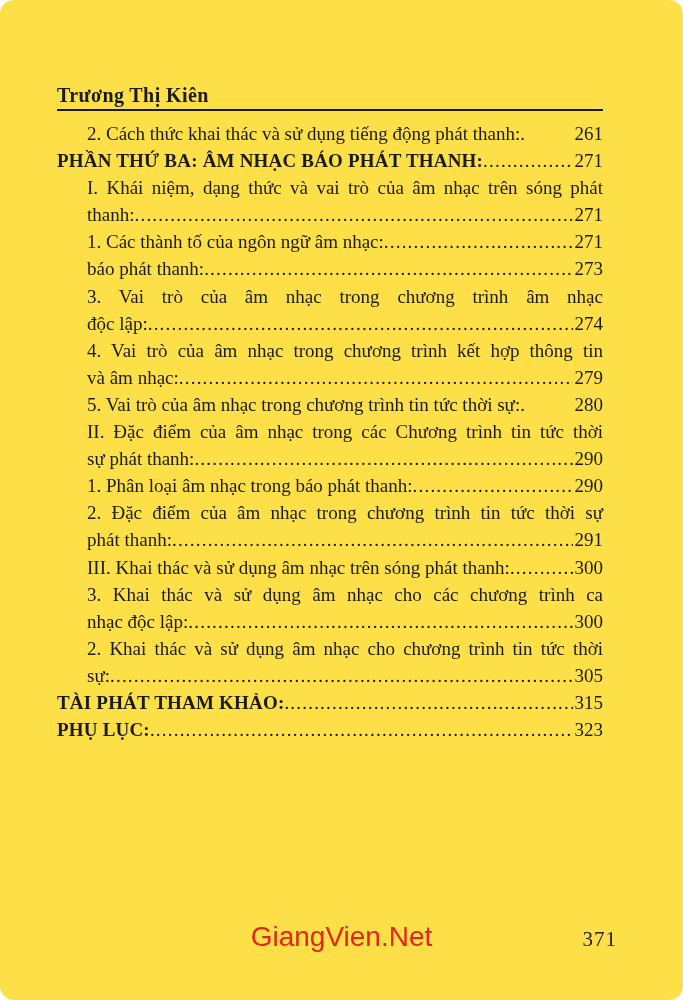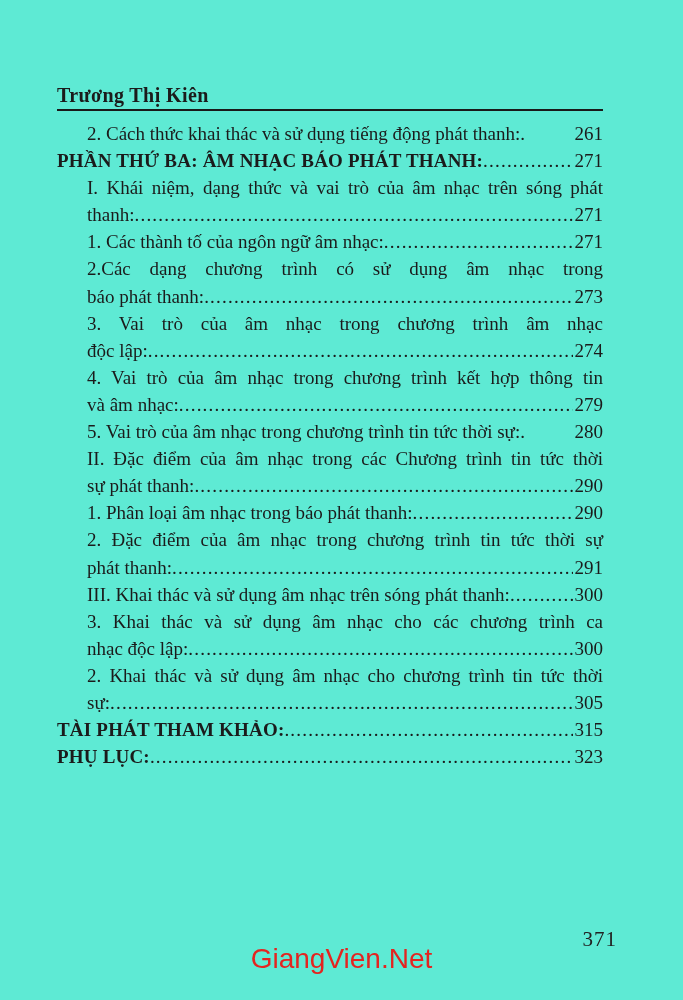--- a/index.html
+++ b/index.html
@@ -81,21 +81,21 @@
     top: 927px;
     right: 66px;
     font-size: 21px;
     letter-spacing: 1px;
     color: #222222;
   }
 </style>
 </head>
 <body>
 
-<div class="page" style="background: #5eead4;">
+<div class="page" style="background: #fde047; border-radius: 14px;">
   <div class="header">
     <span class="author">Trương Thị Kiên</span>
   </div>
 
   <div class="toc" id="toc">
       <div class="entry item">
         <div class="row">
           <span class="label">2. Cách thức khai thác và sử dụng tiếng động phát thanh:.</span>
           <span class="dots no-dots"></span>
           <span class="pg">261</span>
@@ -117,21 +117,20 @@
         </div>
       </div>
       <div class="entry item">
         <div class="row">
           <span class="label">1. Các thành tố của ngôn ngữ âm nhạc:</span>
           <span class="dots"></span>
           <span class="pg">271</span>
         </div>
       </div>
       <div class="entry item">
-        <div class="first">2.Các dạng chương trình có sử dụng âm nhạc trong</div>
         <div class="row">
           <span class="label">báo phát thanh:</span>
           <span class="dots"></span>
           <span class="pg">273</span>
         </div>
       </div>
       <div class="entry item">
         <div class="first">3. Vai trò của âm nhạc trong chương trình âm nhạc</div>
         <div class="row">
           <span class="label">độc lập:</span>
@@ -209,15 +208,15 @@
       </div>
       <div class="entry part">
         <div class="row">
           <span class="label">PHỤ LỤC:</span>
           <span class="dots"></span>
           <span class="pg">323</span>
         </div>
       </div>
     </div>
 
-  <div class="watermark" style="color: rgb(228, 36, 32); margin-top: 22px;">GiangVien.Net</div>
+  <div class="watermark" style="color: rgb(228, 36, 32);">GiangVien.Net</div>
   <div class="pageno">371</div>
 </div>
 
 </body></html>

